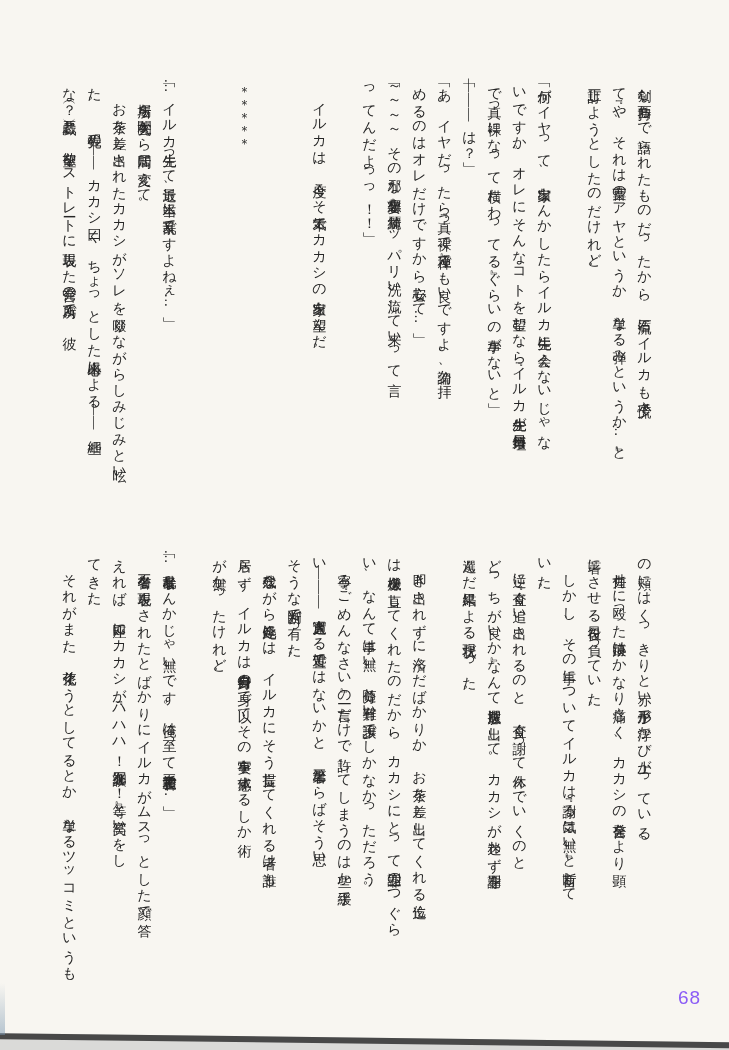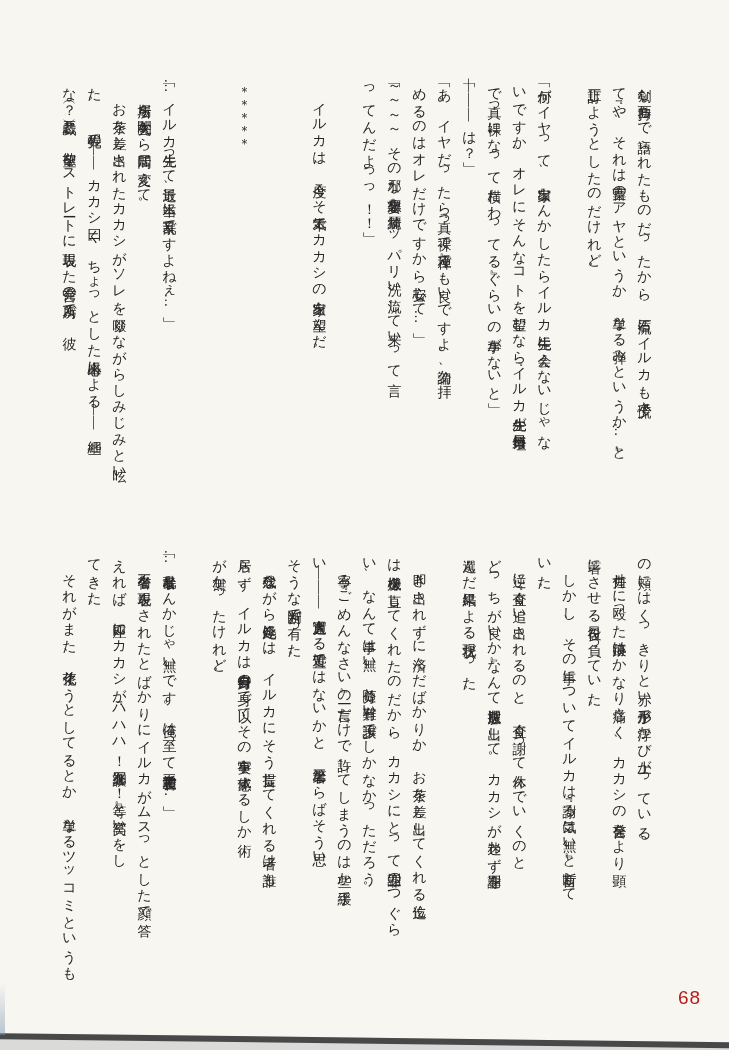--- a/index.html
+++ b/index.html
@@ -16,21 +16,21 @@
   }
   .band-upper{top:78px;height:424px;}
   .band-lower{top:549px;height:438px;}
   .tcol{margin:0;white-space:nowrap;}
   .gap{width:25px;}
   [data-name="section-divider"]{font-size:13px;letter-spacing:0;}
   
   .page-number{
     position:absolute;top:987px;left:678px;
     font-family:"Liberation Sans","DejaVu Sans",sans-serif;
-    font-size:19px;color:#b91c1c;letter-spacing:1px;
+    font-size:19px;color:#8b5cf6;letter-spacing:1px;
   }
   
   .scan-edge-bottom{
     position:absolute;top:1033px;left:-12px;width:770px;height:40px;
     background:#dadad8;border-top:6px solid #484848;
     transform:rotate(.72deg);transform-origin:0 0;
   }
   .scan-edge-left{
     position:absolute;left:0;top:983px;width:5px;height:52px;
     background:linear-gradient(180deg,rgba(150,170,190,0),rgba(118,148,175,.5));

